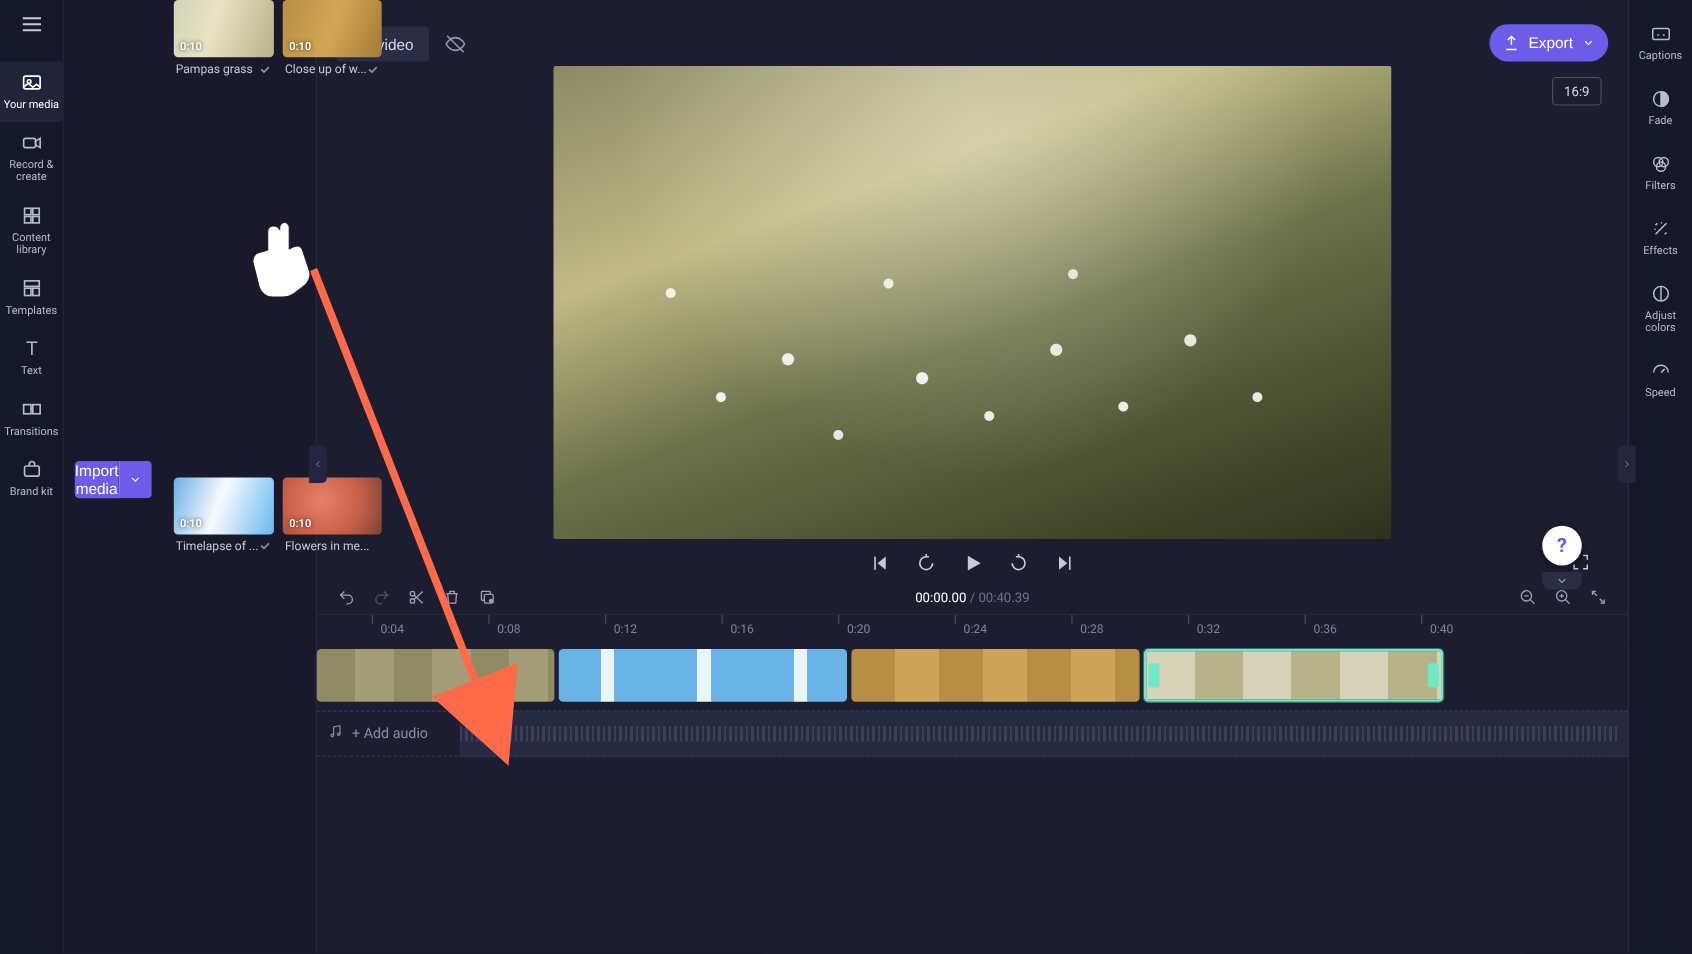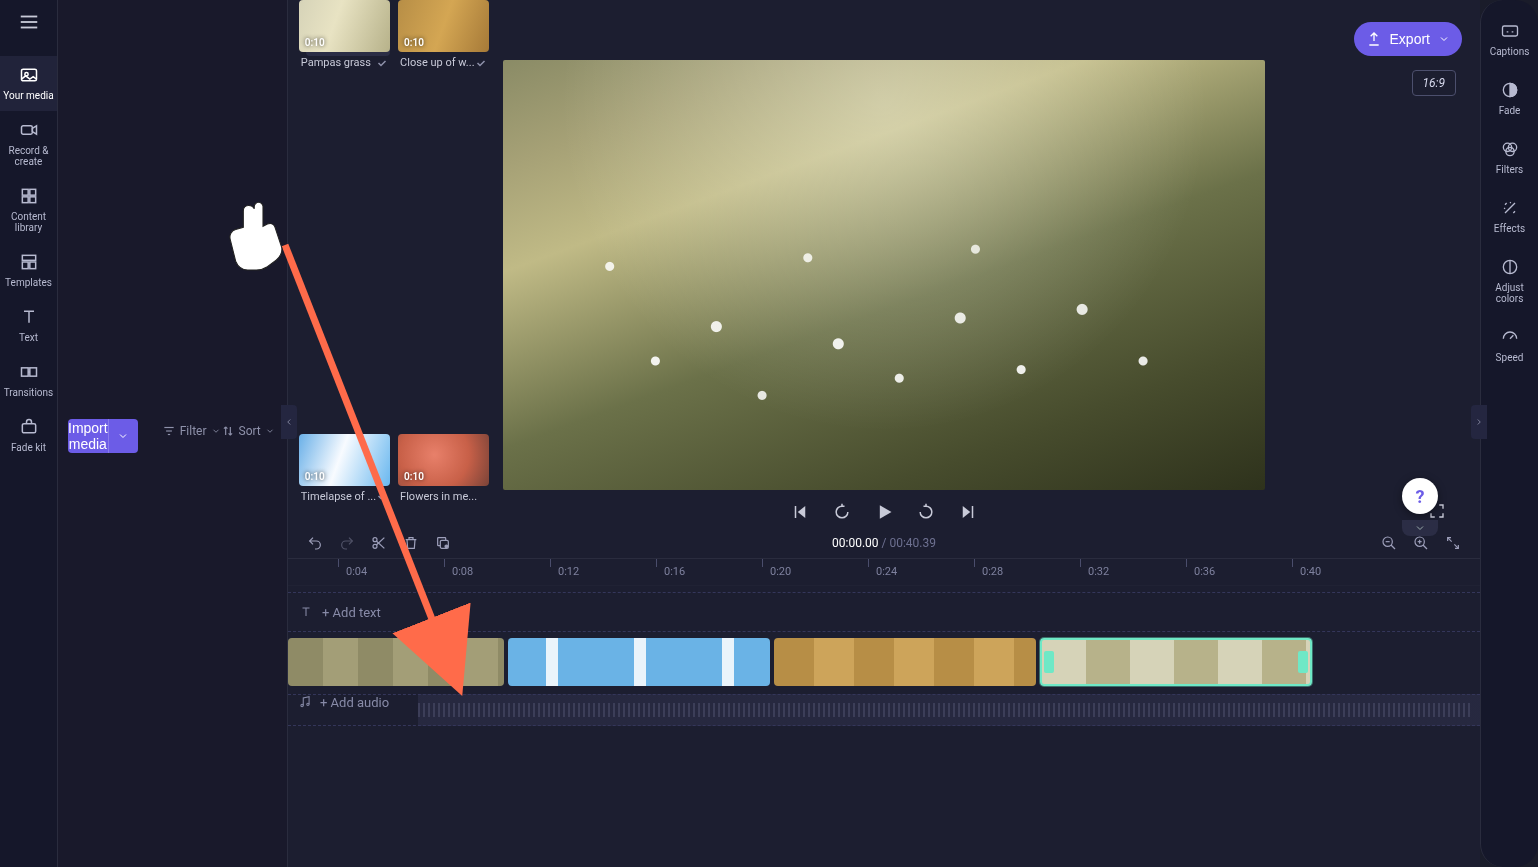--- a/index.html
+++ b/index.html
@@ -62,21 +62,21 @@
 }
 .center { flex:1; display:flex; flex-direction:column; background:#1c1e30; min-width:0;}
 .topbar { height:56px; display:flex; align-items:flex-end; justify-content:space-between; padding:0 18px; }
 .topbar-left { display:flex; align-items:center; gap:14px;}
 .title-pill { background:#2b2d45; color:#d9dcf0; padding:8px 14px; border-radius:4px; font-size:14px; border:none; cursor:text;}
 .eye-off { width:20px; height:20px; color:#9396b3; cursor:pointer;}
 .export-btn { background:#6c5ce7; color:#fff; border:none; height:34px; padding:0 12px; border-radius:17px; font-size:14px; font-weight:500; display:flex; align-items:center; gap:8px; cursor:pointer;}
 .caret-down { width:12px; height:12px;}
 .preview-region { flex:0 0 auto; position:relative; padding:0 18px;}
 .aspect-badge {
-  position:absolute; right:24px; top:14px; border:1px solid #4c4f6d; color:#d6d8ec; padding:5px 10px; border-radius:4px; font-size:12px; cursor:pointer;font-style:italic;
+  position:absolute; right:24px; top:14px; border:1px solid #4c4f6d; color:#d6d8ec; padding:5px 10px; border-radius:4px; font-size:12px; cursor:pointer;
 }
 .preview-canvas {
   margin:4px auto 0; width:762px; height:430px; border-radius:2px; position:relative; overflow:hidden;
   background:
    radial-gradient(circle at 20% 70%, rgba(255,255,255,0.9) 0 4px, transparent 5px),
    radial-gradient(circle at 28% 62%, rgba(255,255,255,0.88) 0 5px, transparent 6px),
    radial-gradient(circle at 34% 78%, rgba(255,255,255,0.85) 0 4px, transparent 5px),
    radial-gradient(circle at 44% 66%, rgba(255,255,255,0.9) 0 5px, transparent 6px),
    radial-gradient(circle at 52% 74%, rgba(255,255,255,0.88) 0 4px, transparent 5px),
    radial-gradient(circle at 60% 60%, rgba(255,255,255,0.85) 0 5px, transparent 6px),
@@ -121,39 +121,38 @@
 .clip { height:48px; border-radius:4px; position:relative; overflow:hidden;}
 .clip-1 { width:216px; background:repeating-linear-gradient(90deg,#8f8b66 0 35px,#a39e77 35px 70px);}
 .clip-2 { width:262px; background:repeating-linear-gradient(90deg,#6ab3e6 0 38px,#eaf4fb 38px 50px,#6ab3e6 50px 88px);}
 .clip-3 { width:262px; background:repeating-linear-gradient(90deg,#b78e46 0 40px,#cda45a 40px 80px);}
 .clip-4 { width:272px; background:repeating-linear-gradient(90deg,#d6d3b8 0 44px,#b7b28a 44px 88px); border:2px solid #6fe8c6; box-shadow:0 0 0 1px rgba(111,232,198,0.4);}
 .clip-4::before, .clip-4::after {
   content:""; position:absolute; top:50%; transform:translateY(-50%); width:10px; height:22px; background:#6fe8c6; border-radius:2px;
 }
 .clip-4::before{ left:2px;} .clip-4::after{ right:2px;}
 .audio-track {
-  height:32px; margin-top:6px;
+  height:42px; margin-top:6px;
   border-top:1px dashed #34365a;
   border-bottom:1px dashed #34365a;
-  display:flex; gap:8px; padding-left:10px; color:#888ba8; font-size:13px;
+  display:flex; align-items:center; gap:8px; padding-left:10px; color:#888ba8; font-size:13px;
   background: linear-gradient(90deg, transparent 130px, rgba(70,73,110,0.25) 130px);
   position:relative;
 }
 .audio-track::after{
   content:""; position:absolute; left:130px; right:10px; top:50%; height:14px; transform:translateY(-50%);
   background: repeating-linear-gradient(90deg, rgba(140,143,180,0.35) 0 2px, transparent 2px 5px);
   opacity:0.6;
 }
 .right-rail {
   width: 58px;
   background: #15172a;
   border-left: 1px solid #2a2c3e;
   display:flex; flex-direction:column; align-items:center; padding-top:10px;
   position:relative;
-  border-radius:23px;
 }
 .right-rail-item { width:100%; text-align:center; padding:10px 0 12px; font-size:10px; color:#b7bad0; cursor:pointer;}
 .right-rail-item .ic { margin:0 auto 4px; width:22px; height:22px; display:flex; align-items:center; justify-content:center;}
 .right-collapse-nub {
   position:absolute; left:-10px; top:405px; width:16px; height:34px; background:#242640; border-radius:4px 0 0 4px; display:flex; align-items:center; justify-content:center; cursor:pointer;
 }
 
 .annotation-layer { position:absolute; left:0; top:0; width:100%; height:100%; pointer-events:none; z-index:50;}
 .hand-cursor {
   position:absolute; left:228px; top:190px; width:70px; height:90px; color:#fff;
@@ -230,54 +229,32 @@
         </div>
       <span>Transitions</span>
     </div>
     <div class="left-rail-item">
       <div class="ic">
           <svg viewBox="0 0 24 24" width="20" height="20" fill="none" stroke="#b7bad0" stroke-width="1.8">
             <rect x="4" y="8" width="16" height="11" rx="2"></rect>
             <path d="M9 8V6a3 3 0 016 0v2"></path>
           </svg>
         </div>
-      <span>Fade kit</span>
+      <span>Brand kit</span>
     </div>
   </div>
 
   <div class="media-panel">
     <div class="import-row">
       <button class="import-btn">Import media</button>
       <button class="import-caret">
         <svg class="caret-down" viewBox="0 0 24 24" fill="none" stroke="#fff" stroke-width="2">
             <polyline points="6 9 12 15 18 9"></polyline>
           </svg>
       </button>
-    </div>
-    <div class="fs-row">
-      <div class="fs-btn">
-        <svg width="14" height="14" viewBox="0 0 24 24" fill="none" stroke="#8e91aa" stroke-width="2">
-            <line x1="4" y1="6" x2="20" y2="6"></line>
-            <line x1="7" y1="12" x2="17" y2="12"></line>
-            <line x1="10" y1="18" x2="14" y2="18"></line>
-          </svg>
-        <span>Filter</span>
-        <svg width="10" height="10" viewBox="0 0 24 24" fill="none" stroke="#8e91aa" stroke-width="2">
-            <polyline points="6 9 12 15 18 9"></polyline>
-          </svg>
-      </div>
-      <div class="fs-btn">
-        <svg width="14" height="14" viewBox="0 0 24 24" fill="none" stroke="#8e91aa" stroke-width="2">
-            <path d="M8 5v14M8 5l-3 3M8 5l3 3M16 19V5M16 19l-3-3M16 19l3-3"></path>
-          </svg>
-        <span>Sort</span>
-        <svg width="10" height="10" viewBox="0 0 24 24" fill="none" stroke="#8e91aa" stroke-width="2">
-            <polyline points="6 9 12 15 18 9"></polyline>
-          </svg>
-      </div>
     </div>
     <div class="media-grid">
       <div class="media-item">
         <div class="thumb thumb-1">
             <span class="dur">0:10</span>
           </div>
         <div class="media-title-row">
           <span class="media-title">Pampas grass</span>
           <svg class="check-mini" viewBox="0 0 24 24" fill="none" stroke="#8e91aa" stroke-width="3">
               <polyline points="5 12 10 17 19 8"></polyline>
@@ -477,30 +454,20 @@
           </div>
         <div class="tick">
             <span>0:32</span>
           </div>
         <div class="tick">
             <span>0:36</span>
           </div>
         <div class="tick">
             <span>0:40</span>
           </div>
-      </div>
-      <div class="track">
-        <div class="t-label">
-          <span class="t-icon">
-              <svg viewBox="0 0 24 24" width="14" height="14" fill="none" stroke="#888ba8" stroke-width="1.8">
-                <path d="M6 5h12M12 5v14"></path>
-              </svg>
-            </span>
-          <span>+ Add text</span>
-        </div>
       </div>
       <div class="clips-row">
         <div class="clip clip-1"></div>
         <div class="clip clip-2"></div>
         <div class="clip clip-3"></div>
         <div class="clip clip-4"></div>
       </div>
       <div class="audio-track">
         <span class="t-icon"><svg viewBox="0 0 24 24" width="14" height="14" fill="none" stroke="#888ba8" stroke-width="1.8">
               <path d="M9 18V5l10-2v13"></path>

